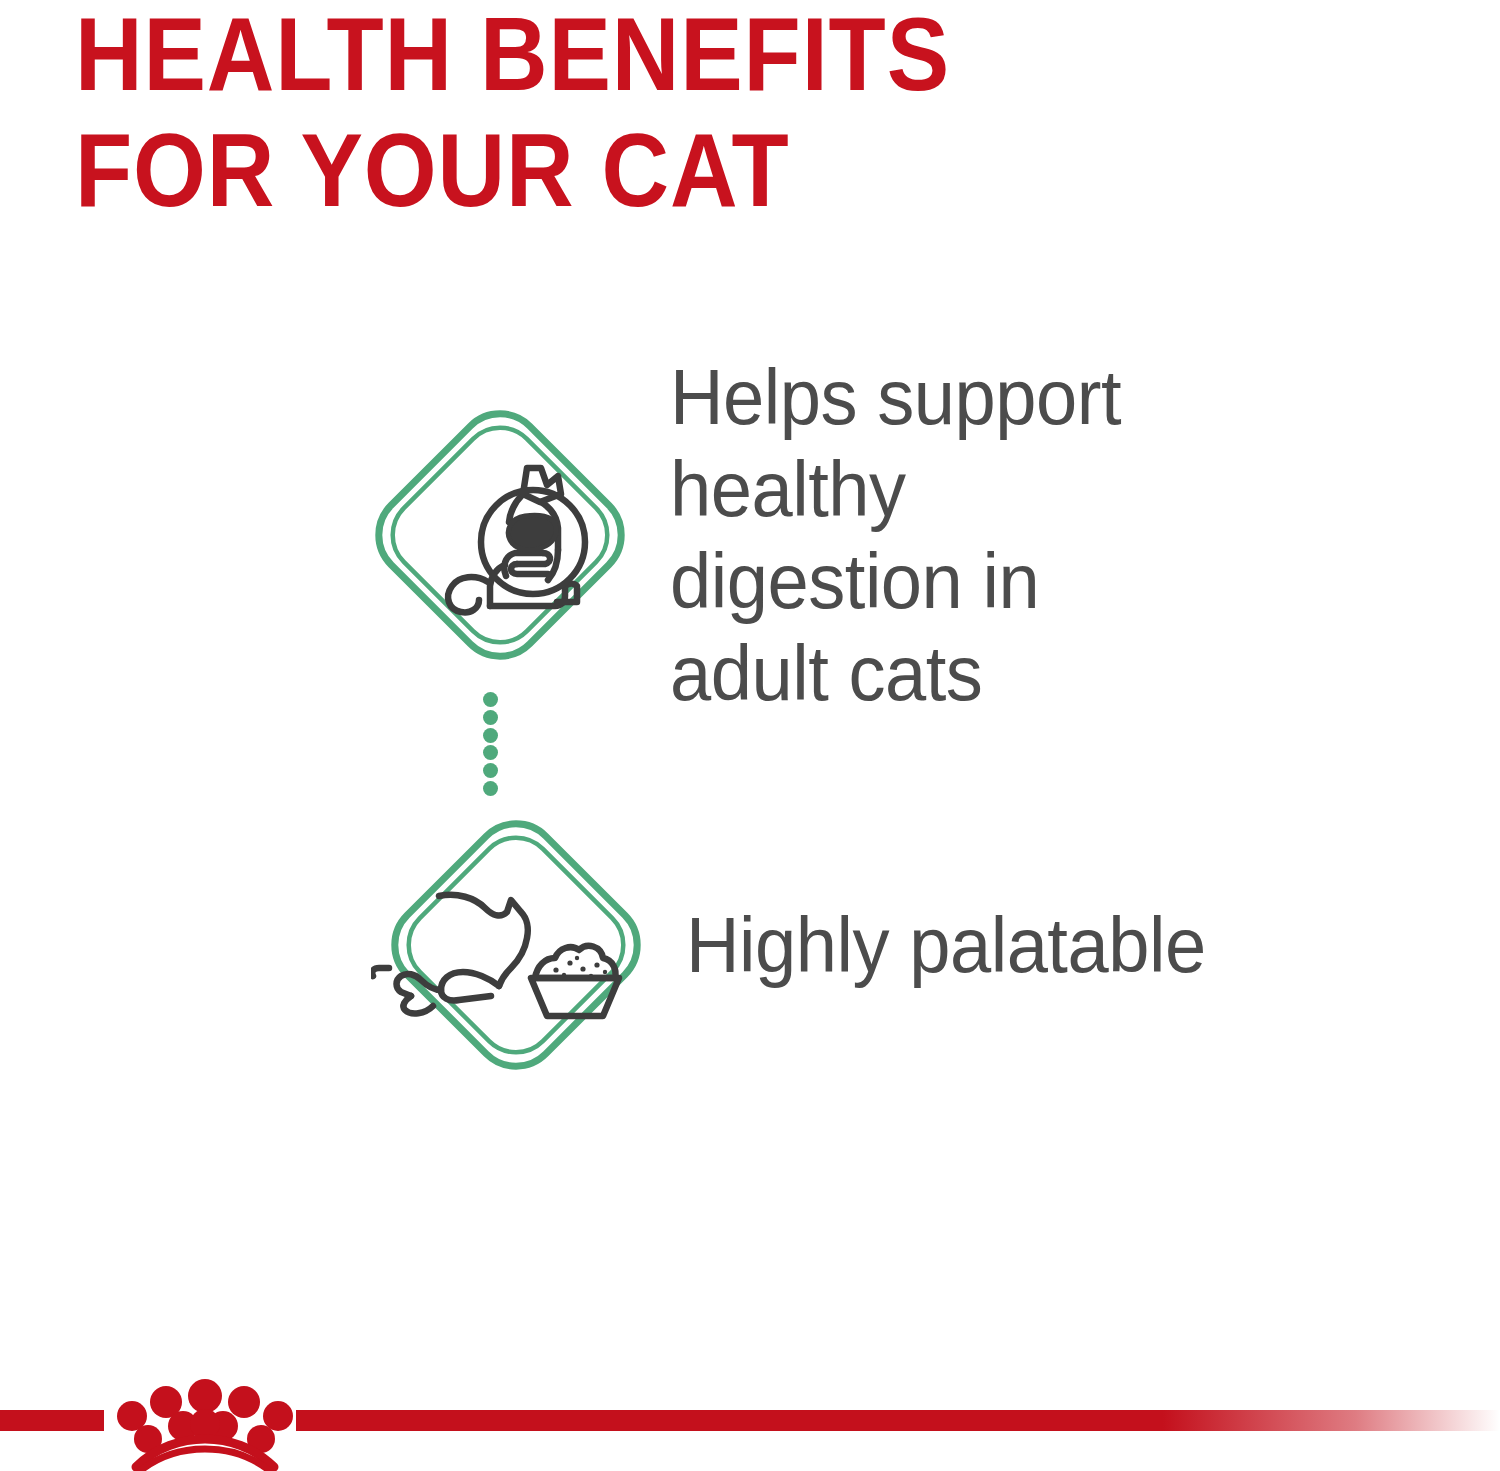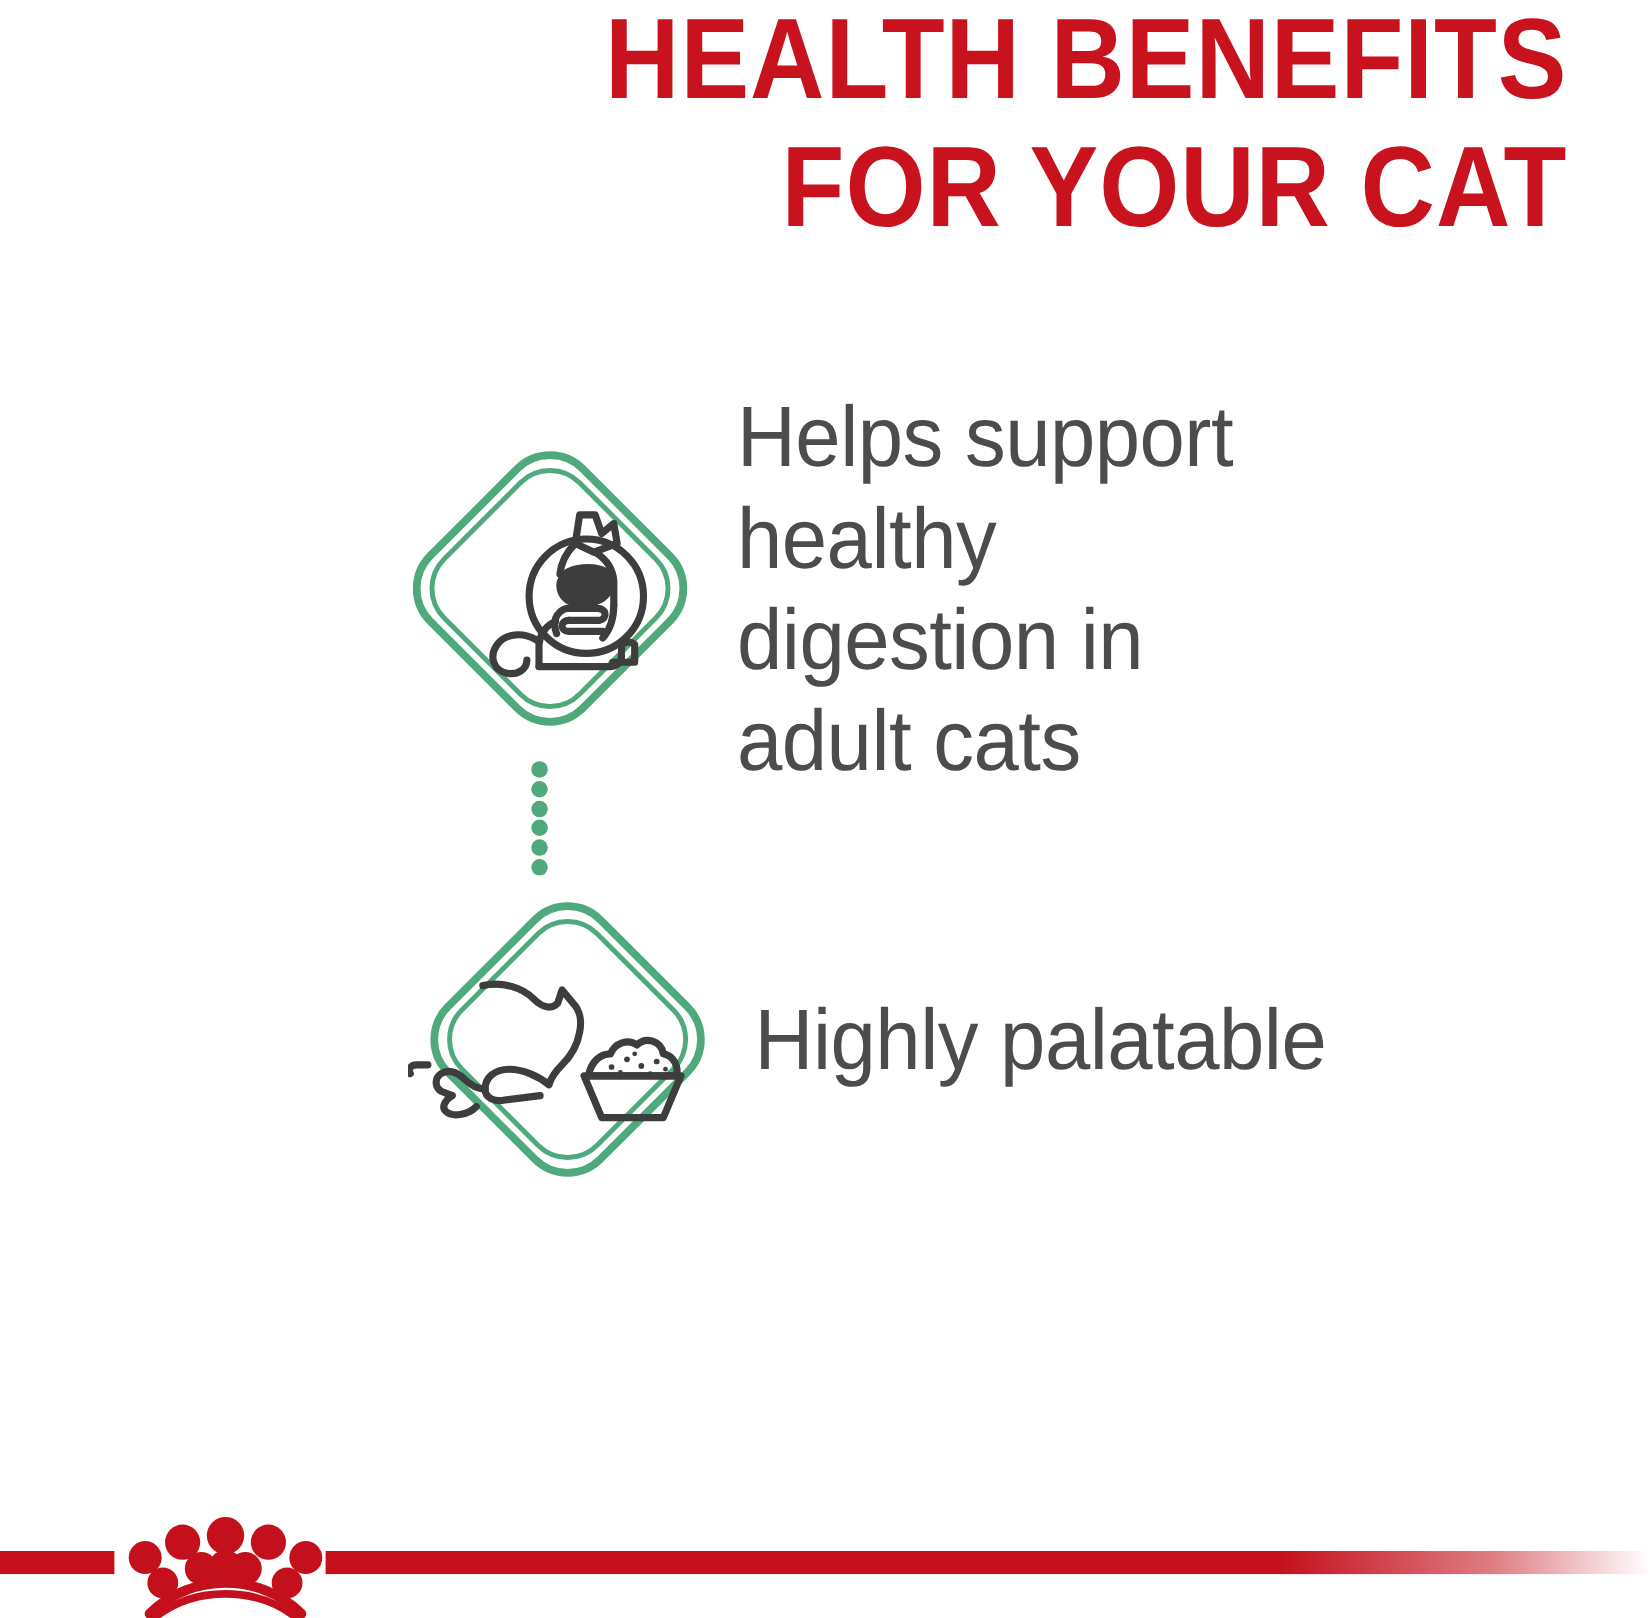--- a/index.html
+++ b/index.html
@@ -10,21 +10,21 @@
     font-family:"Liberation Sans", sans-serif;
     overflow:hidden;
     position:relative;
   }
 
   
   .title-block{
     position:absolute;
     left:0; top:2px;
     width:1500px;
-    text-align:right;
+    text-align:left;
   }
   .title-line{
     color:#C8121E;
     font-family:"Liberation Sans Narrow","Liberation Sans", sans-serif;
     font-weight:bold;
     font-size:104px;
     line-height:104px;
     letter-spacing:1px;
     transform:scaleX(0.90);
     transform-origin:center center;

